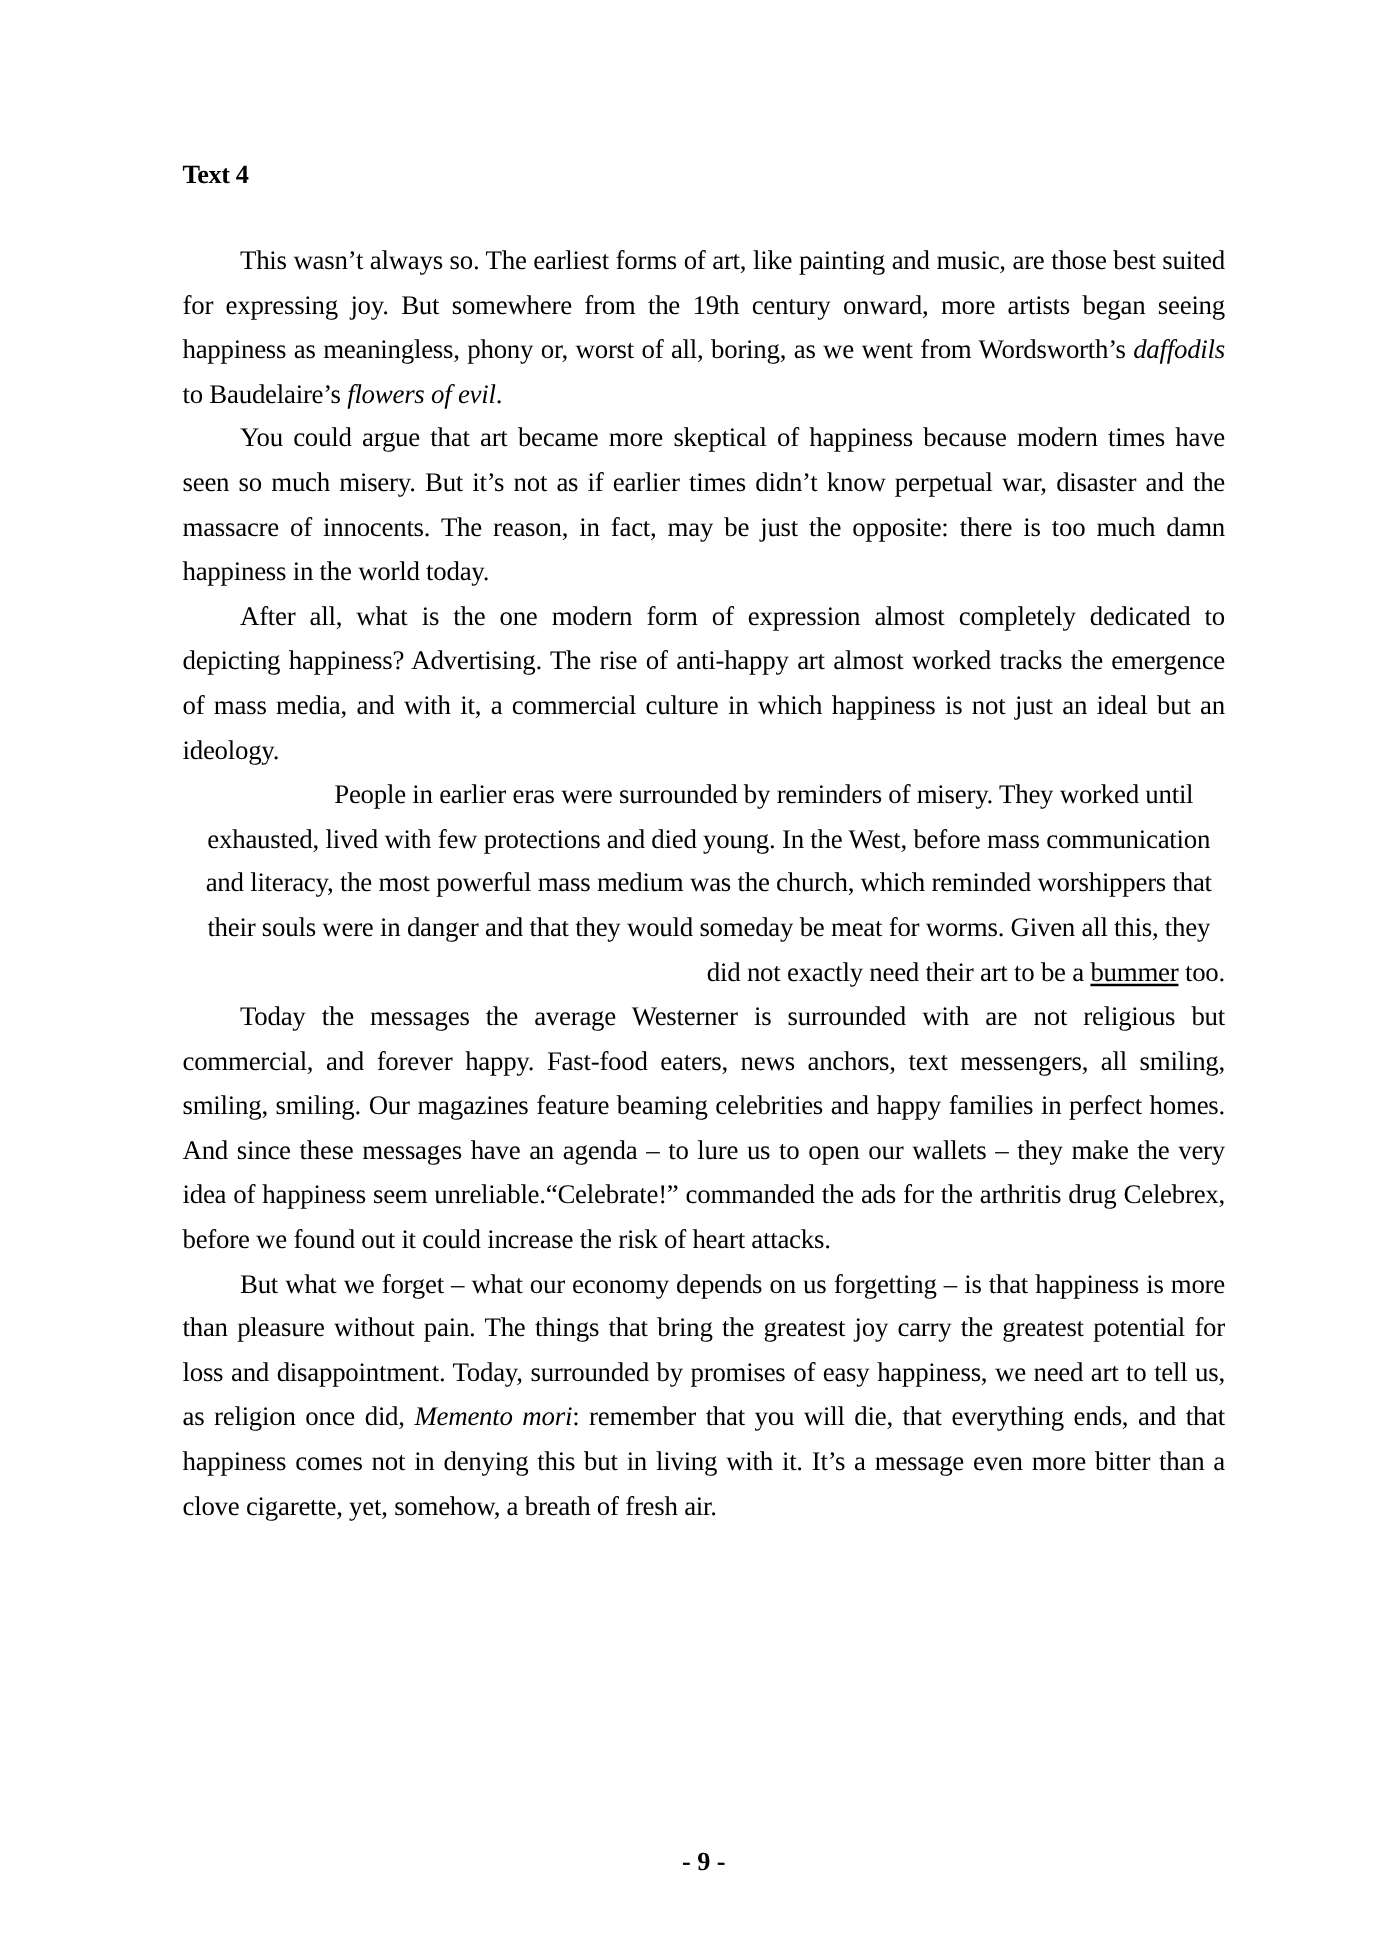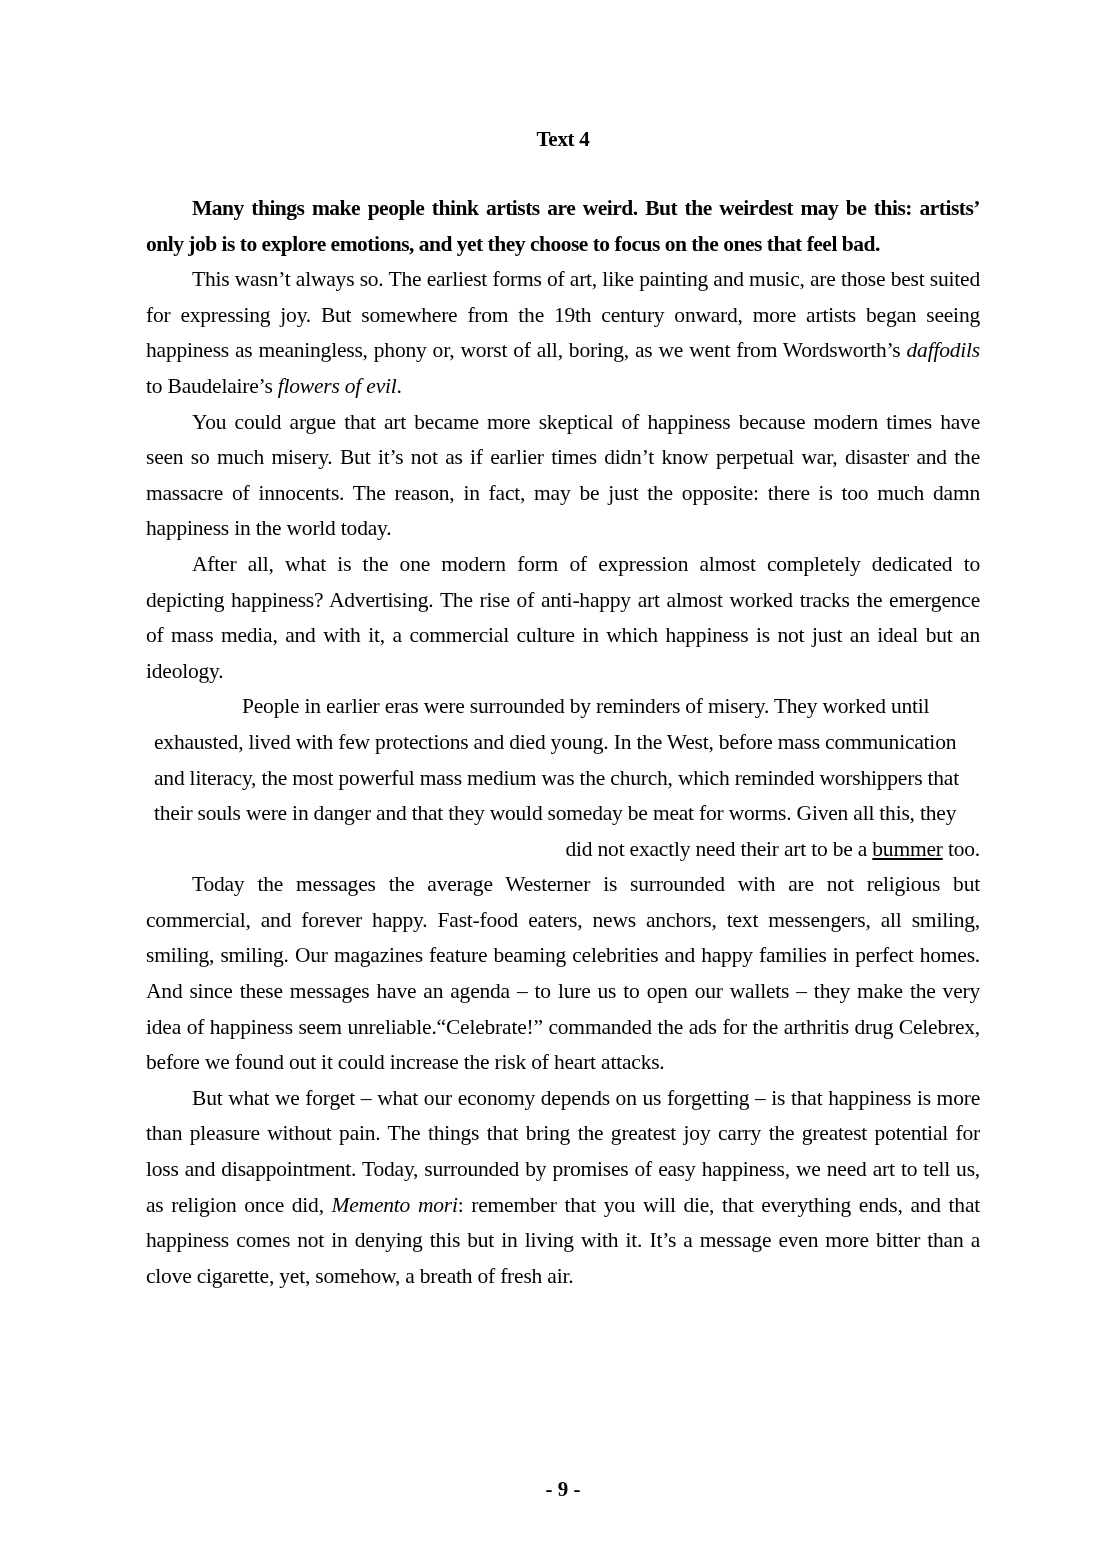--- a/index.html
+++ b/index.html
@@ -19,21 +19,21 @@
       position: absolute;
       left: 146px;
       top: 0;
       width: 834px;
     }
     .title {
       position: absolute;
       top: 127px;
       left: 0;
       width: 834px;
-      text-align: center;
+      text-align: left;
       font-weight: bold;
       font-size: 21px;
       letter-spacing: -0.3px;
     }
     .body-text {
       position: absolute;
       top: 191px;
       left: 0;
       width: 834px;
     }
@@ -44,21 +44,21 @@
       text-align: justify;
       text-indent: 46px;
       letter-spacing: -0.2px;
     }
     .para.bold {
       font-weight: bold;
       letter-spacing: -0.5px;
     }
     .para.shifted {
       padding-left: 8px;
-      text-align: left;
+      text-align: center;
       text-indent: 88px;
       text-align-last: right;
     }
     .para.last-line-left { text-align-last: left; }
     .underline { text-decoration: underline; }
     .page-number {
       position: absolute;
       top: 1477px;
       left: 0;
       width: 834px;
@@ -67,21 +67,20 @@
       font-weight: bold;
     }
   </style>
 </head>
 <body>
 
 <div class="page">
   <div class="title">Text 4</div>
 
   <div class="body-text">
-    <p class="para bold last-line-left">Many things make people think artists are weird. But the weirdest may be this: artists’ only job is to explore emotions, and yet they choose to focus on the ones that feel bad.</p>
 
     <p class="para last-line-left"><span>This wasn’t always so. The earliest forms of art, like painting and music, are those best suited for expressing joy. But somewhere from the 19th century onward, more artists began seeing happiness as meaningless, phony or, worst of all, boring, as we went from Wordsworth’s </span><i>daffodils</i><span> to Baudelaire’s </span><i>flowers of evil</i><span>.</span></p>
 
     <p class="para last-line-left">You could argue that art became more skeptical of happiness because modern times have seen so much misery. But it’s not as if earlier times didn’t know perpetual war, disaster and the massacre of innocents. The reason, in fact, may be just the opposite: there is too much damn happiness in the world today.</p>
 
     <p class="para last-line-left">After all, what is the one modern form of expression almost completely dedicated to depicting happiness? Advertising. The rise of anti-happy art almost worked tracks the emergence of mass media, and with it, a commercial culture in which happiness is not just an ideal but an ideology.</p>
 
     <p class="para shifted"><span>People in earlier eras were surrounded by reminders of misery. They worked until exhausted, lived with few protections and died young. In the West, before mass communication and literacy, the most powerful mass medium was the church, which reminded worshippers that their souls were in danger and that they would someday be meat for worms. Given all this, they did not exactly need their art to be a </span><span class="underline">bummer</span><span> too.</span></p>
 
     <p class="para last-line-left">Today the messages the average Westerner is surrounded with are not religious but commercial, and forever happy. Fast-food eaters, news anchors, text messengers, all smiling, smiling, smiling. Our magazines feature beaming celebrities and happy families in perfect homes. And since these messages have an agenda – to lure us to open our wallets – they make the very idea of happiness seem unreliable.“Celebrate!” commanded the ads for the arthritis drug Celebrex, before we found out it could increase the risk of heart attacks.</p>

